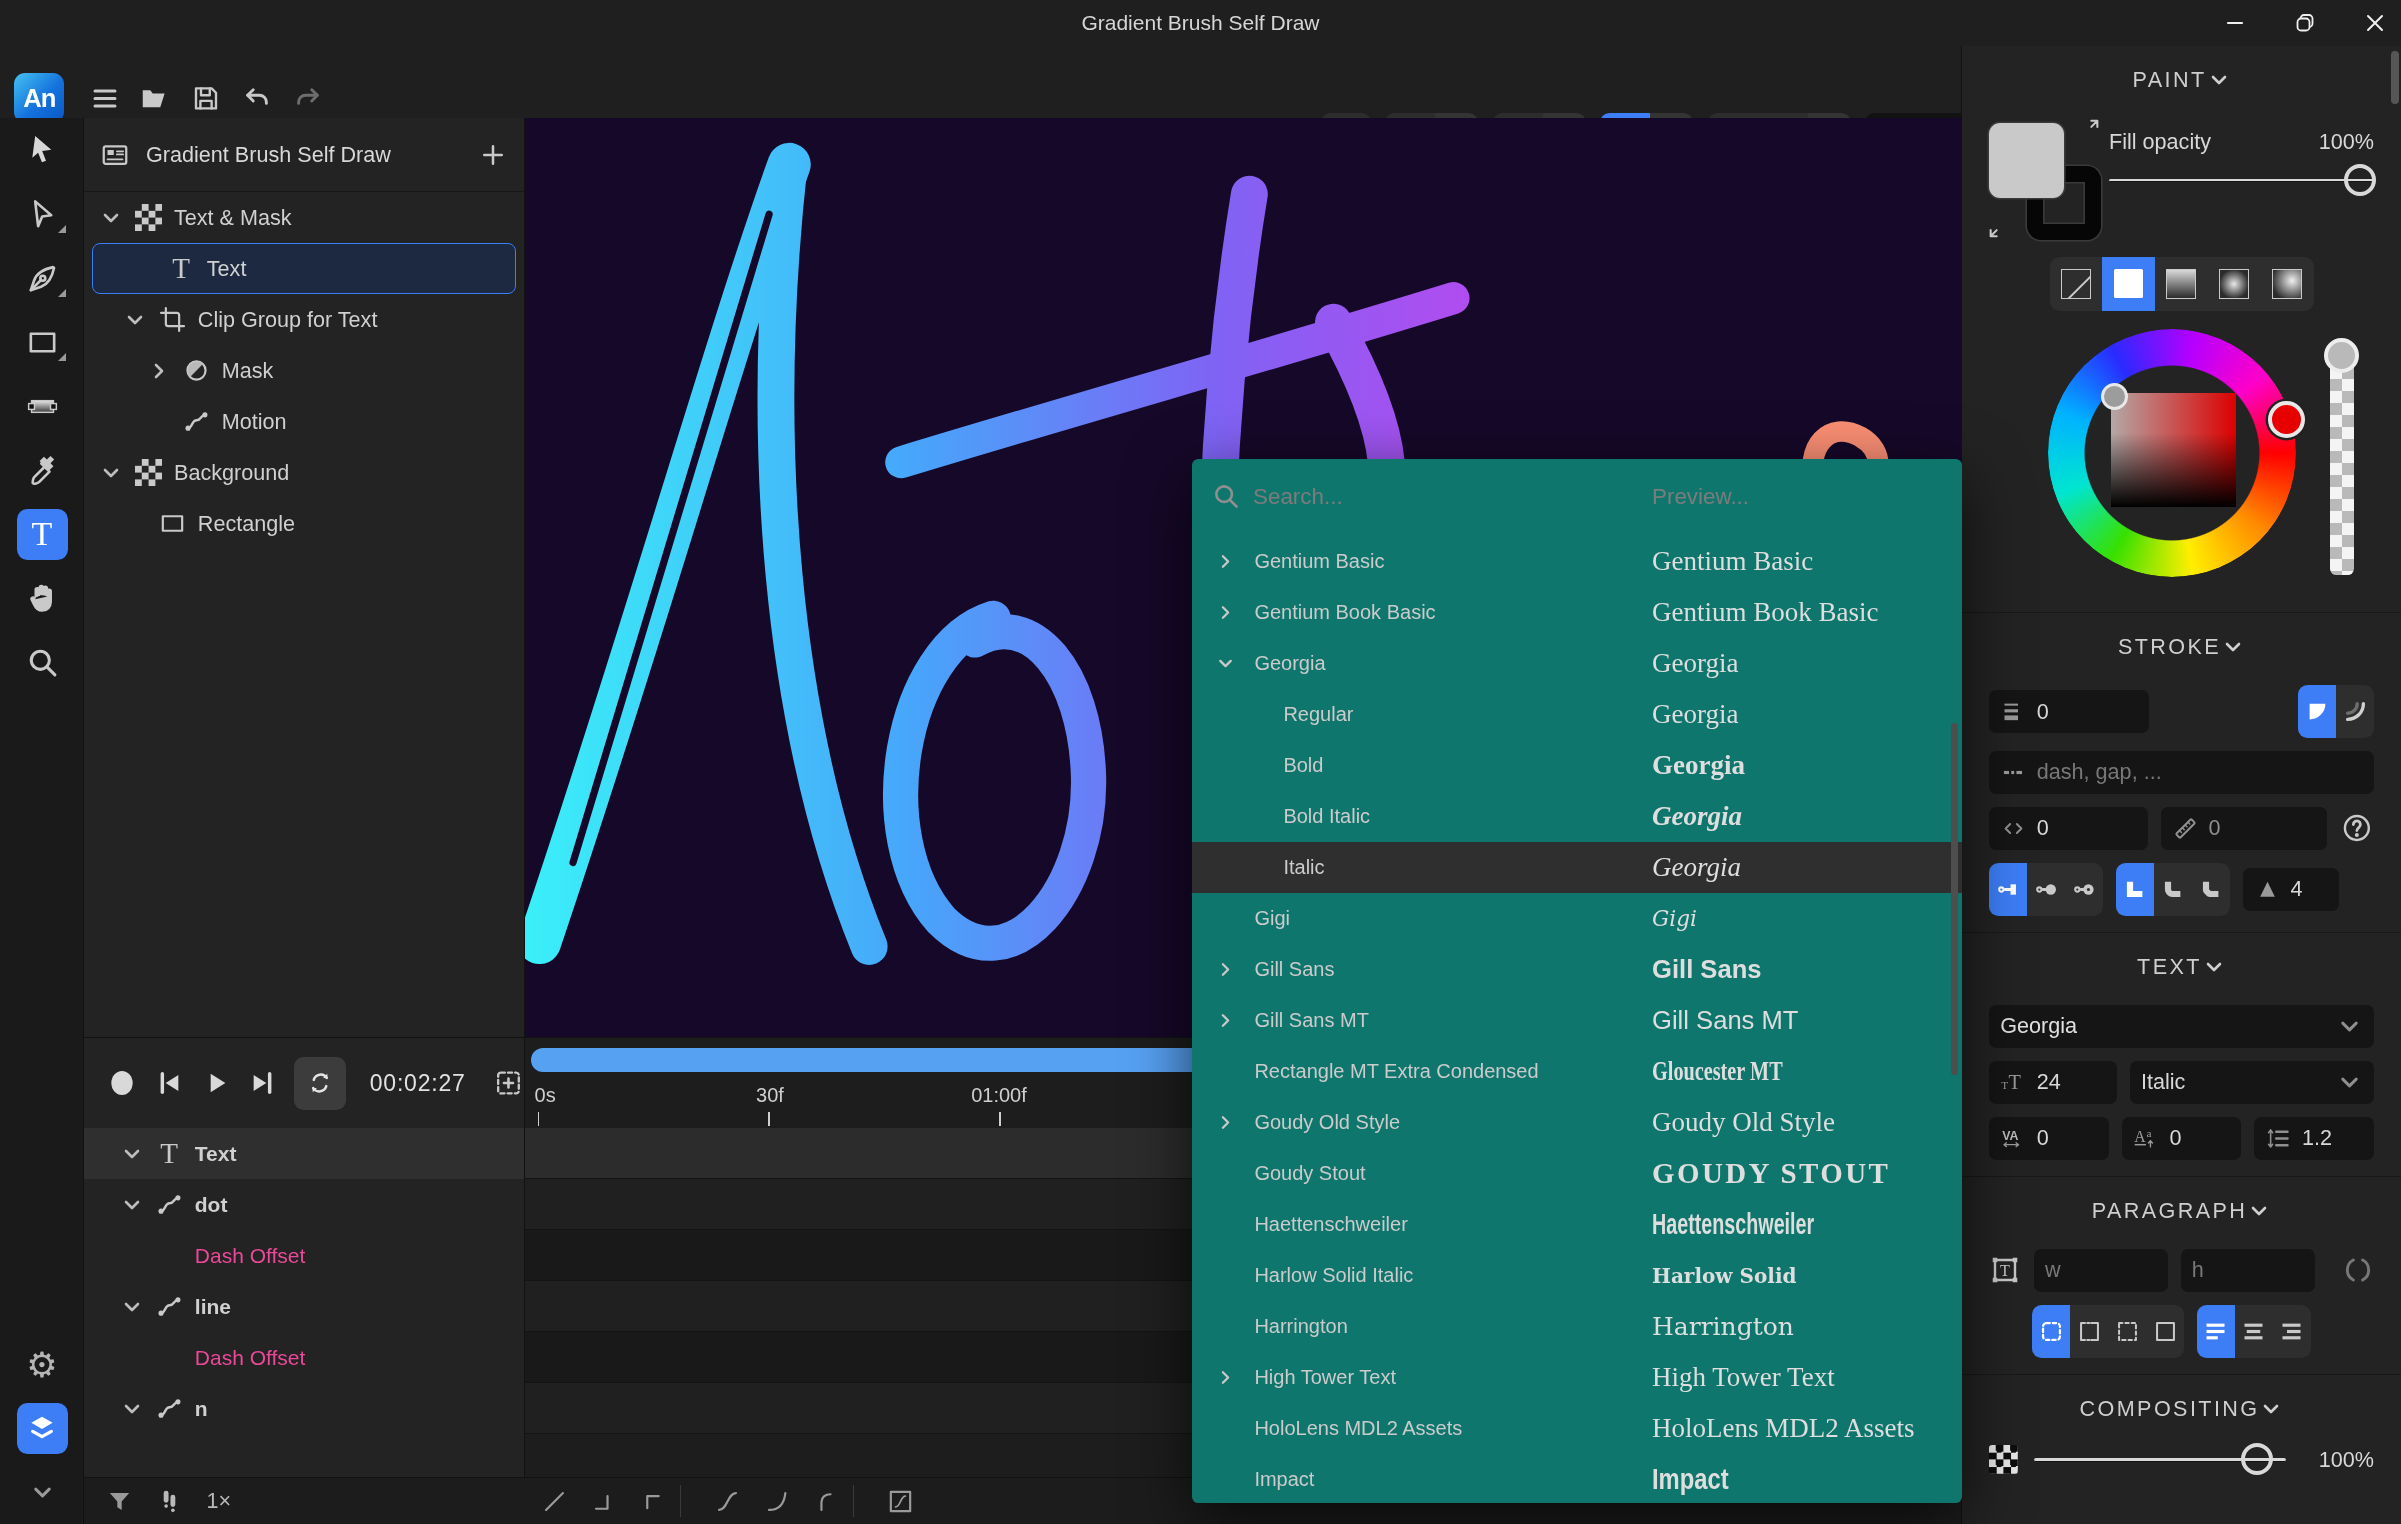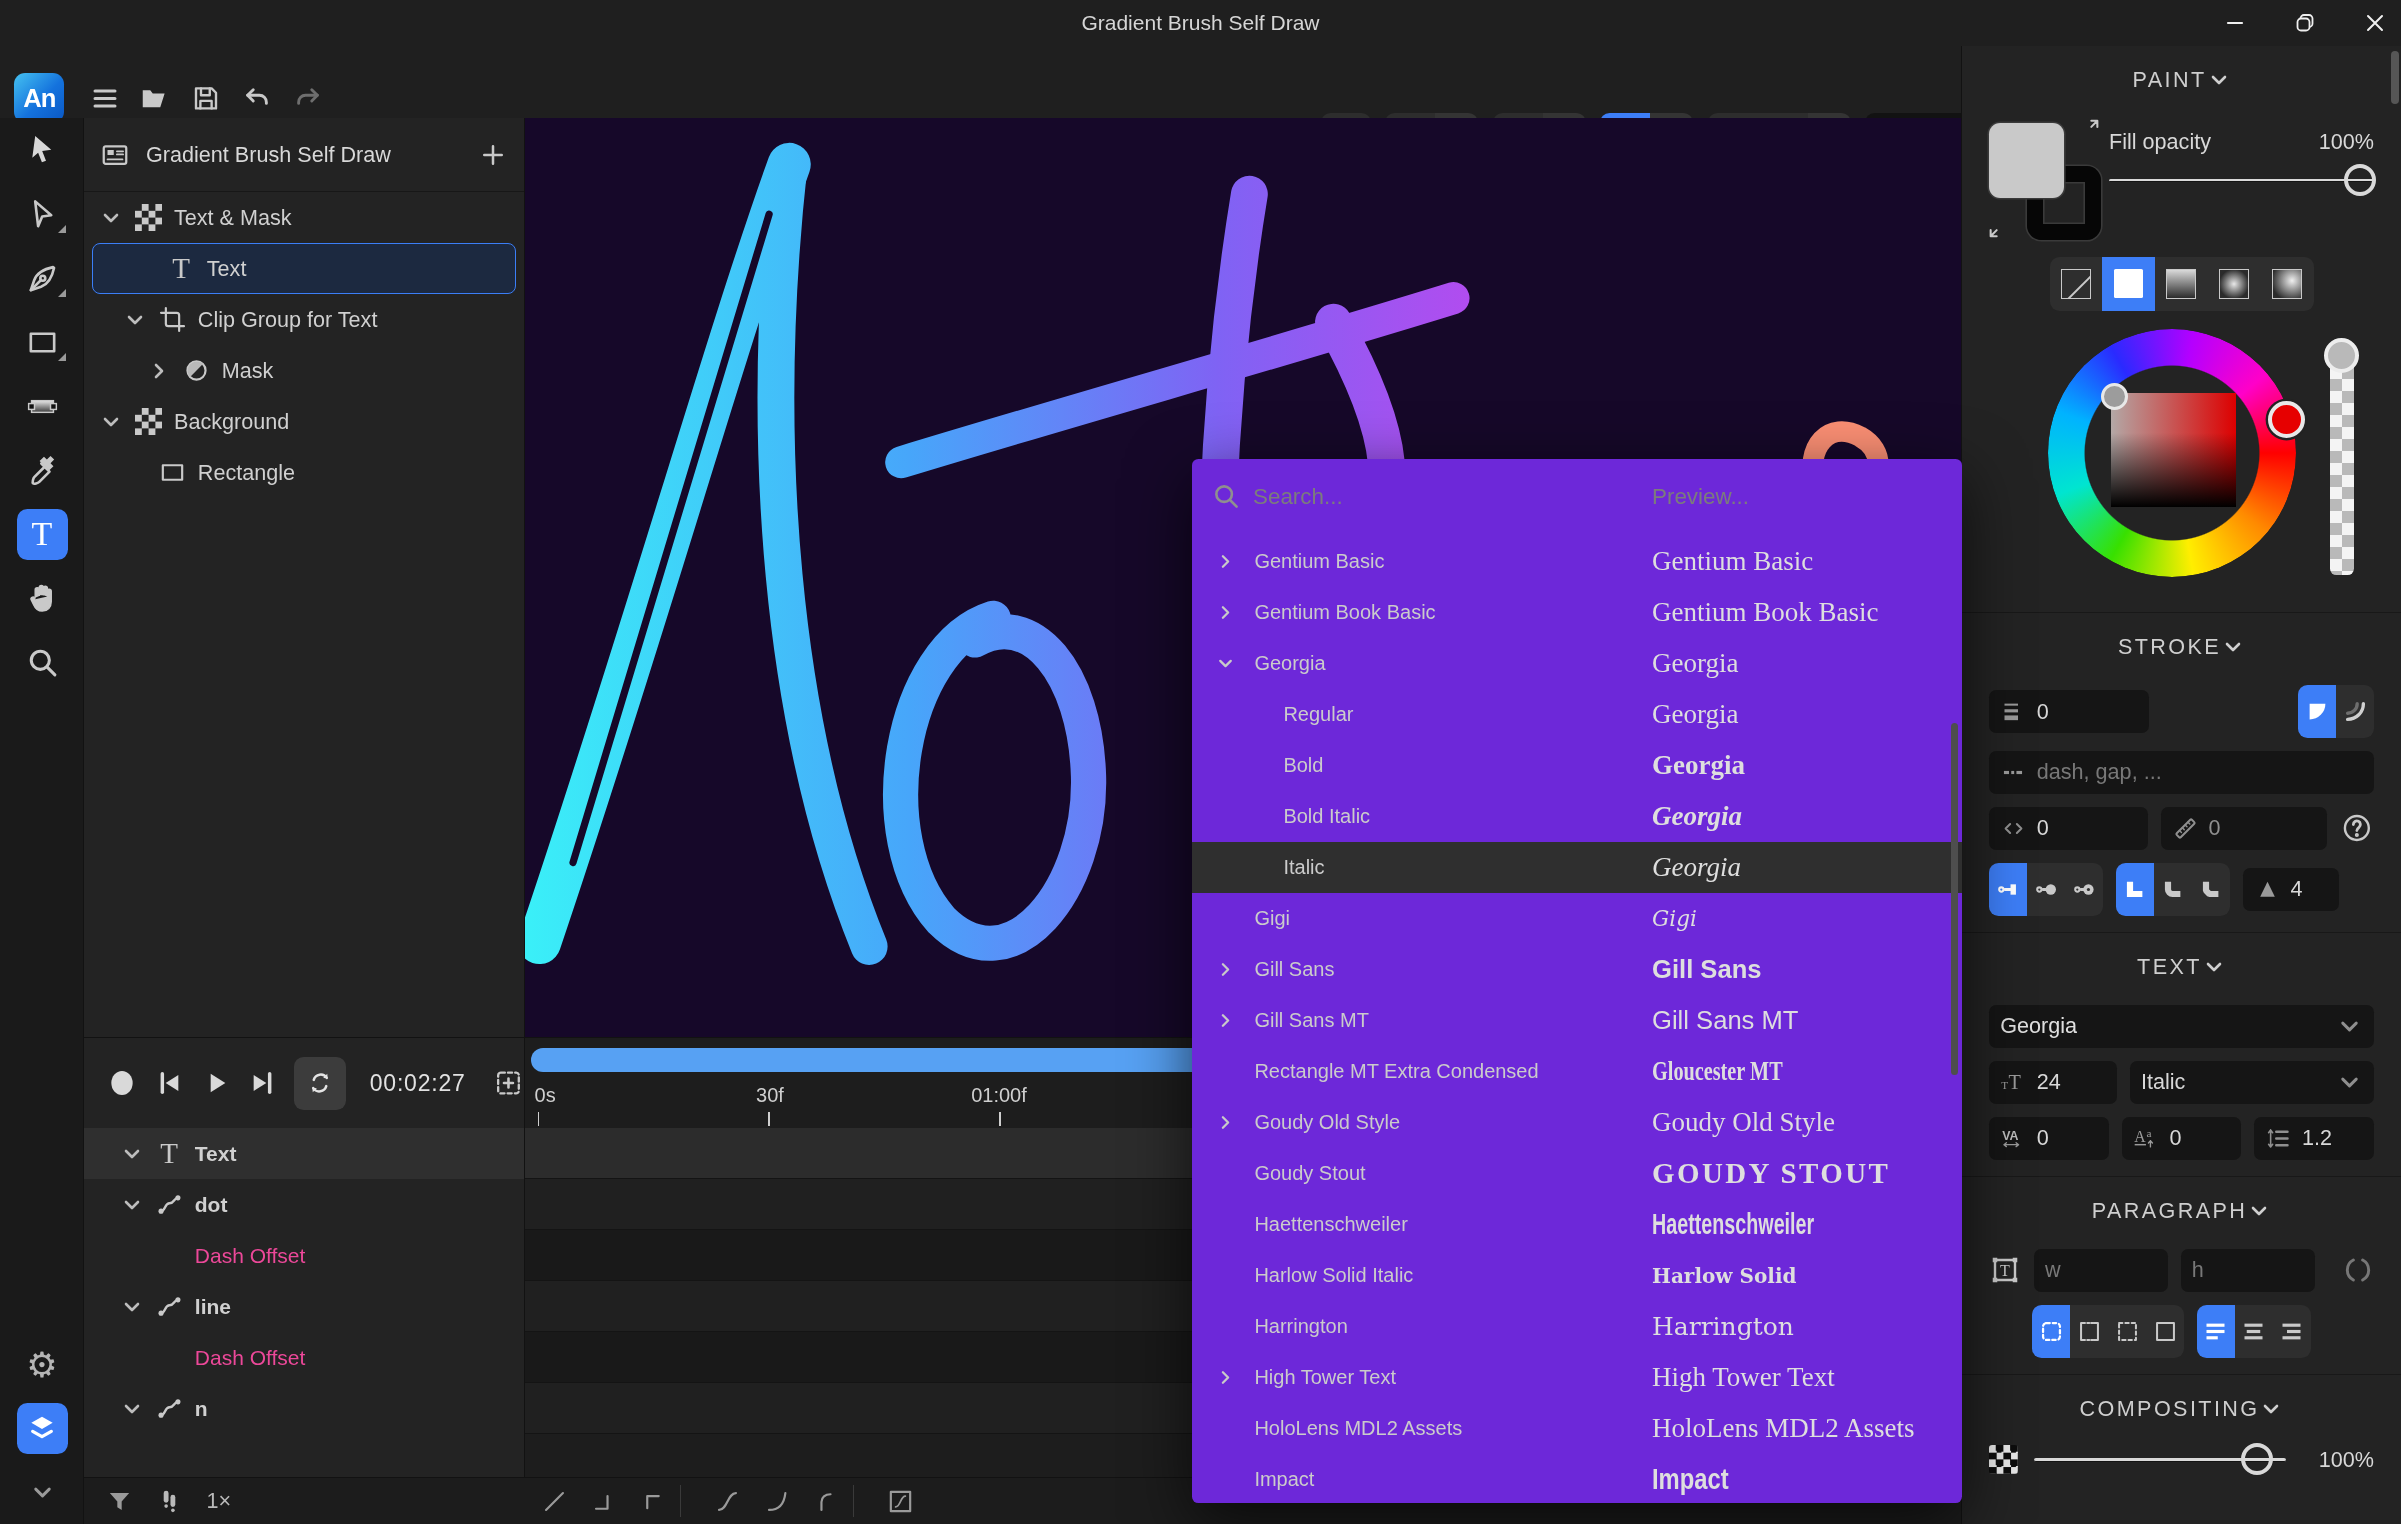--- a/index.html
+++ b/index.html
@@ -137,21 +137,21 @@
   .selectf{justify-content:space-between}
   .grow{flex:1}
   .pv, .fp-label{white-space:nowrap}
   .comp-row{display:flex;align-items:center;gap:16px;margin-top:8px}
   .comp-track{position:relative;flex:1;height:35px}
   .comp-track .track{position:absolute;left:0;right:0;top:16px;height:4px;background:#d9d9d9;border-radius:2.4px}
   .comp-track .knob{left:82%}
   .comp-val{font-size:21.6px;color:#d8d8d8;width:72px;text-align:right}
   .checker-dk{width:29px;height:29px;background:repeating-conic-gradient(#0d0d0d 0 25%,#e8e8e8 0 50%) 0 0/14.4px 14.4px;border-radius:3.2px}
   
-  .font-picker{position:absolute;left:1192px;top:459px;width:770px;height:1044px;background:#6d28d9;border-radius:6.4px;box-shadow:0 19px 64px rgba(0,0,0,.65);z-index:50;overflow:hidden}
+  .font-picker{position:absolute;left:1192px;top:459px;width:770px;height:1044px;background:#0f766e;border-radius:6.4px;box-shadow:0 19px 64px rgba(0,0,0,.65);z-index:50;overflow:hidden}
   .fp-search{position:relative;height:77px}
   .fp-search .ic{position:absolute;left:19px;top:22.4px;width:30px;height:30px;color:#8f8f8f}
   .fp-in{position:absolute;left:61px;top:17.6px;width:320px;height:40px;background:transparent;border:none;outline:none;font-size:22.4px;color:#e8e8e8}
   .fp-in::placeholder{color:#7c7c7c}
   .fp-in.pv-in{left:460px;width:288px}
   .fp-row{position:relative;height:51px;display:flex;align-items:center}
   .fp-row.sel{background:#2f2f2f}
   .fp-row .slot-c{width:29px;margin-left:19px}
   .fp-row .slot-c .ic{width:21px;height:21px;color:#c9c9c9}
   .fp-row .fp-label{font-size:20px;color:#cbcbcb;margin-left:14.4px}
@@ -502,20 +502,33 @@
           <span class="slot-i">
             <span class="ic ">
               <svg viewBox="0 0 24 24" fill="none" stroke="currentColor" stroke-width="1.8" stroke-linecap="round" stroke-linejoin="round" xmlns="http://www.w3.org/2000/svg">
                 <circle cx="12" cy="12" r="7.5"></circle>
                 <path d="M6.7 17.3A7.5 7.5 0 0117.3 6.7z" fill="#b9b9b9" stroke="none"></path>
               </svg>
             </span>
           </span>
           <span class="lab">Mask</span>
         </div>
+        <div class="trow" style="padding-left:59px">
+          <span class="slot-c"></span>
+          <span class="slot-i">
+            <span class="ic ">
+              <svg viewBox="0 0 24 24" fill="none" stroke="currentColor" stroke-width="1.8" stroke-linecap="round" stroke-linejoin="round" xmlns="http://www.w3.org/2000/svg">
+                <path d="M5 17.5c3.5 0 3-6.5 7-6.5s3.5-4.5 7-4.5" stroke-width="2"></path>
+                <circle cx="5" cy="17.5" r="2.1" fill="currentColor" stroke="none"></circle>
+                <circle cx="19" cy="6.5" r="2.1" fill="currentColor" stroke="none"></circle>
+              </svg>
+            </span>
+          </span>
+          <span class="lab">Motion</span>
+        </div>
         <div class="trow" style="padding-left:11.2px">
           <span class="slot-c">
             <span class="ic ">
               <svg viewBox="0 0 24 24" fill="none" stroke="currentColor" stroke-width="2.6" stroke-linecap="round" stroke-linejoin="round" xmlns="http://www.w3.org/2000/svg">
                 <path d="M6 9l6 6 6-6"></path>
               </svg>
             </span>
           </span>
           <span class="slot-i">
             <span class="checker-sm"></span>

